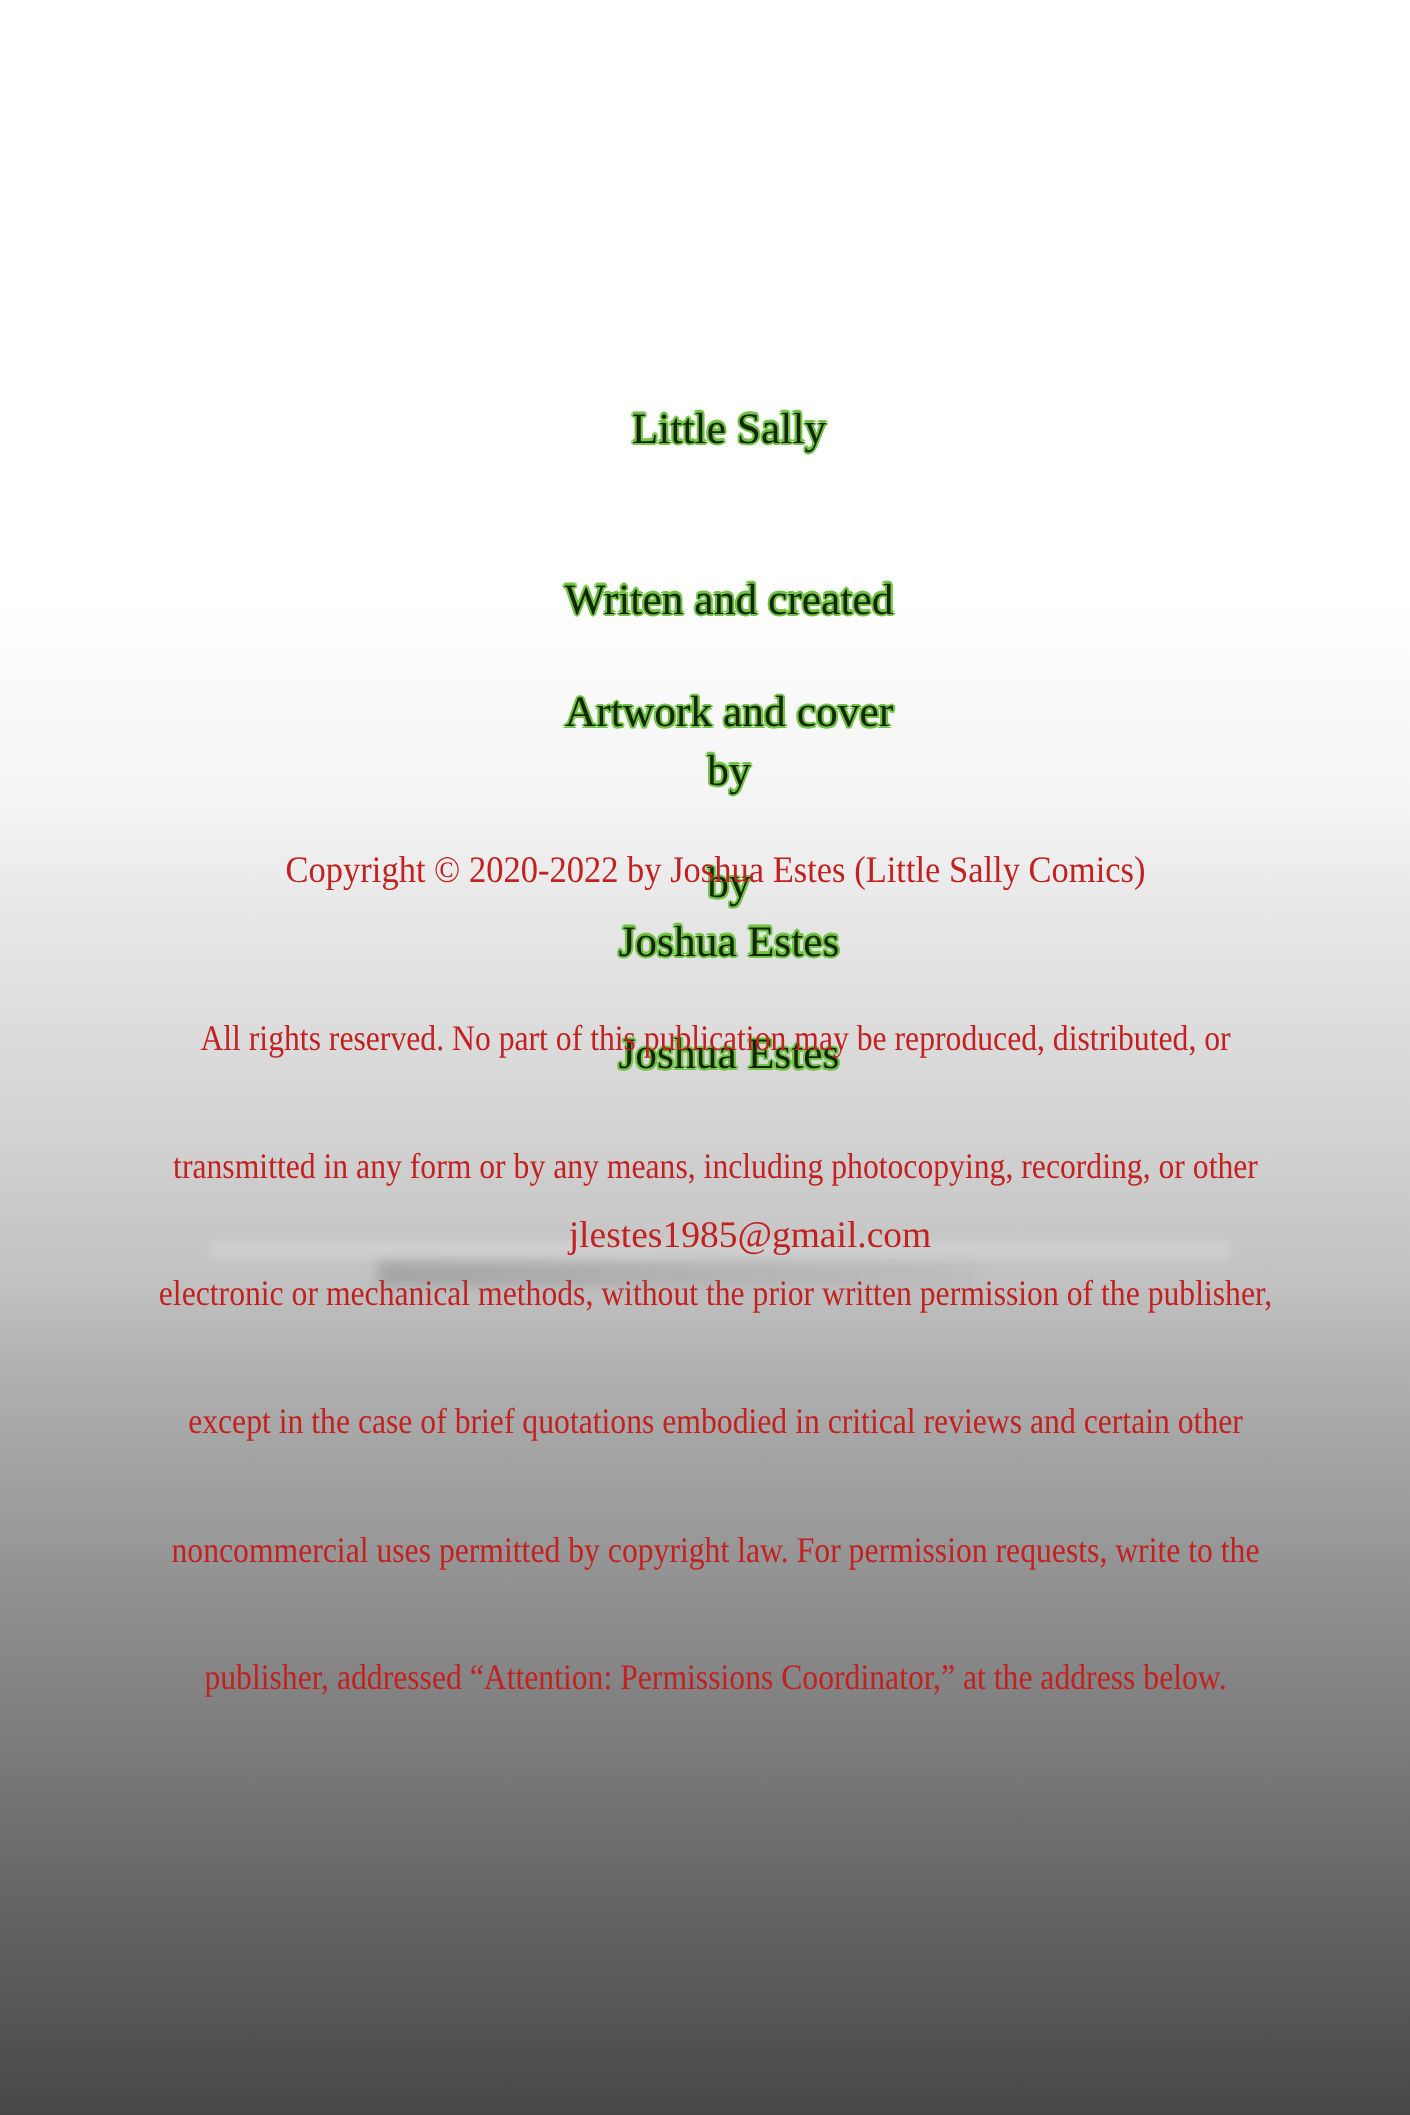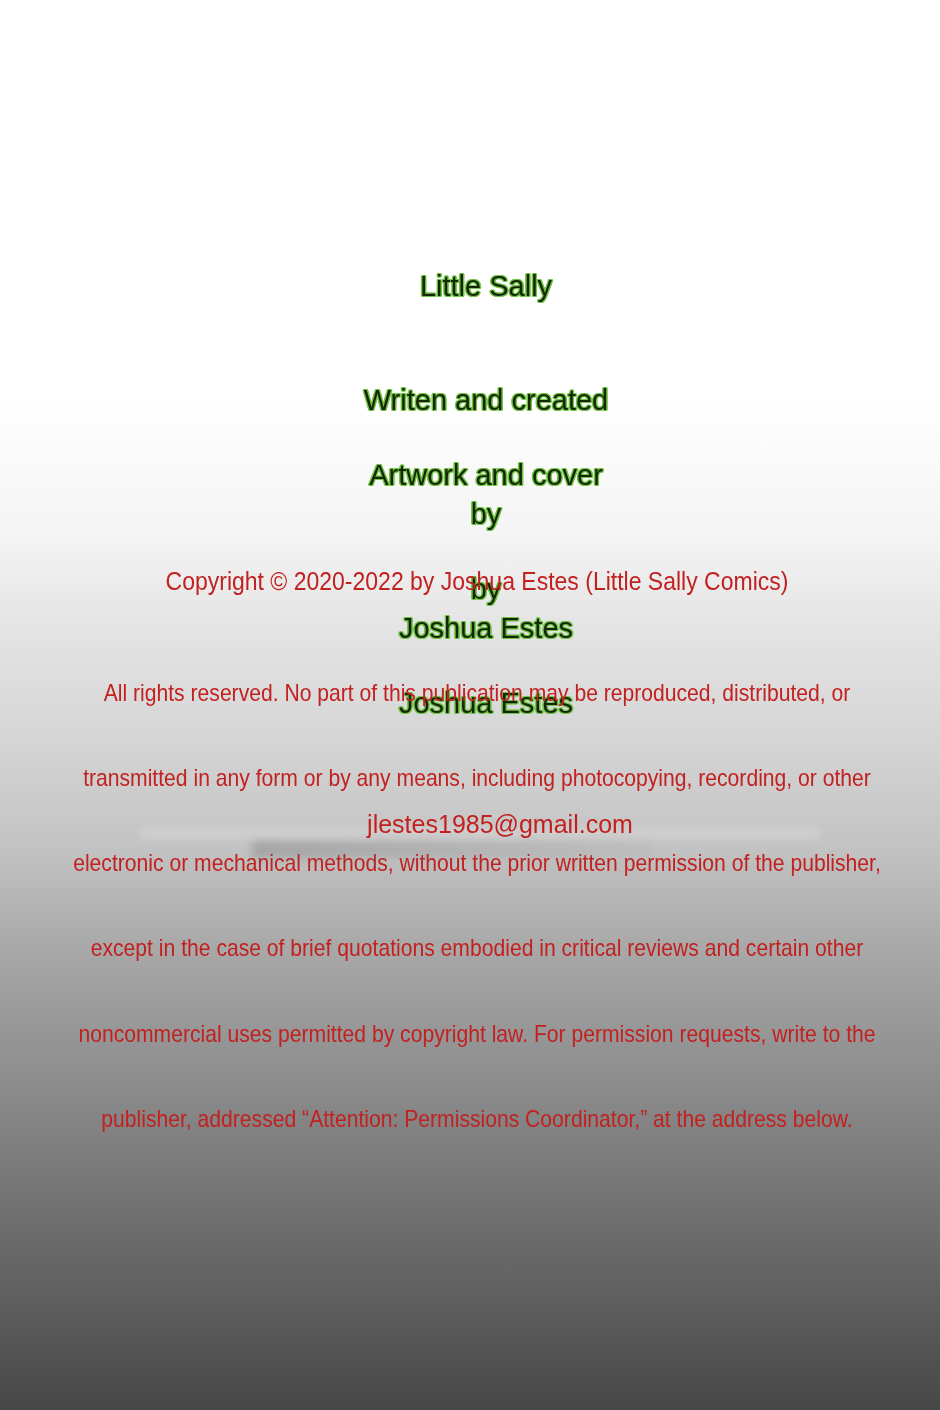--- a/index.html
+++ b/index.html
@@ -5,21 +5,21 @@
   html, body {
     margin: 0;
     padding: 0;
     background: #444;
   }
   .page {
     position: relative;
     width: 940px;
     height: 1410px;
     overflow: hidden;
-    font-family: Liberation Sans, sans-serif;
+    font-family: Liberation Serif, serif;
     background: linear-gradient(to bottom,
       #ffffff 0%,
       #ffffff 28%,
       #f4f4f4 38%,
       #e5e5e5 44%,
       #d6d6d6 52%,
       #c3c3c3 60%,
       #a9a9a9 67%,
       #474747 100%);
   }

